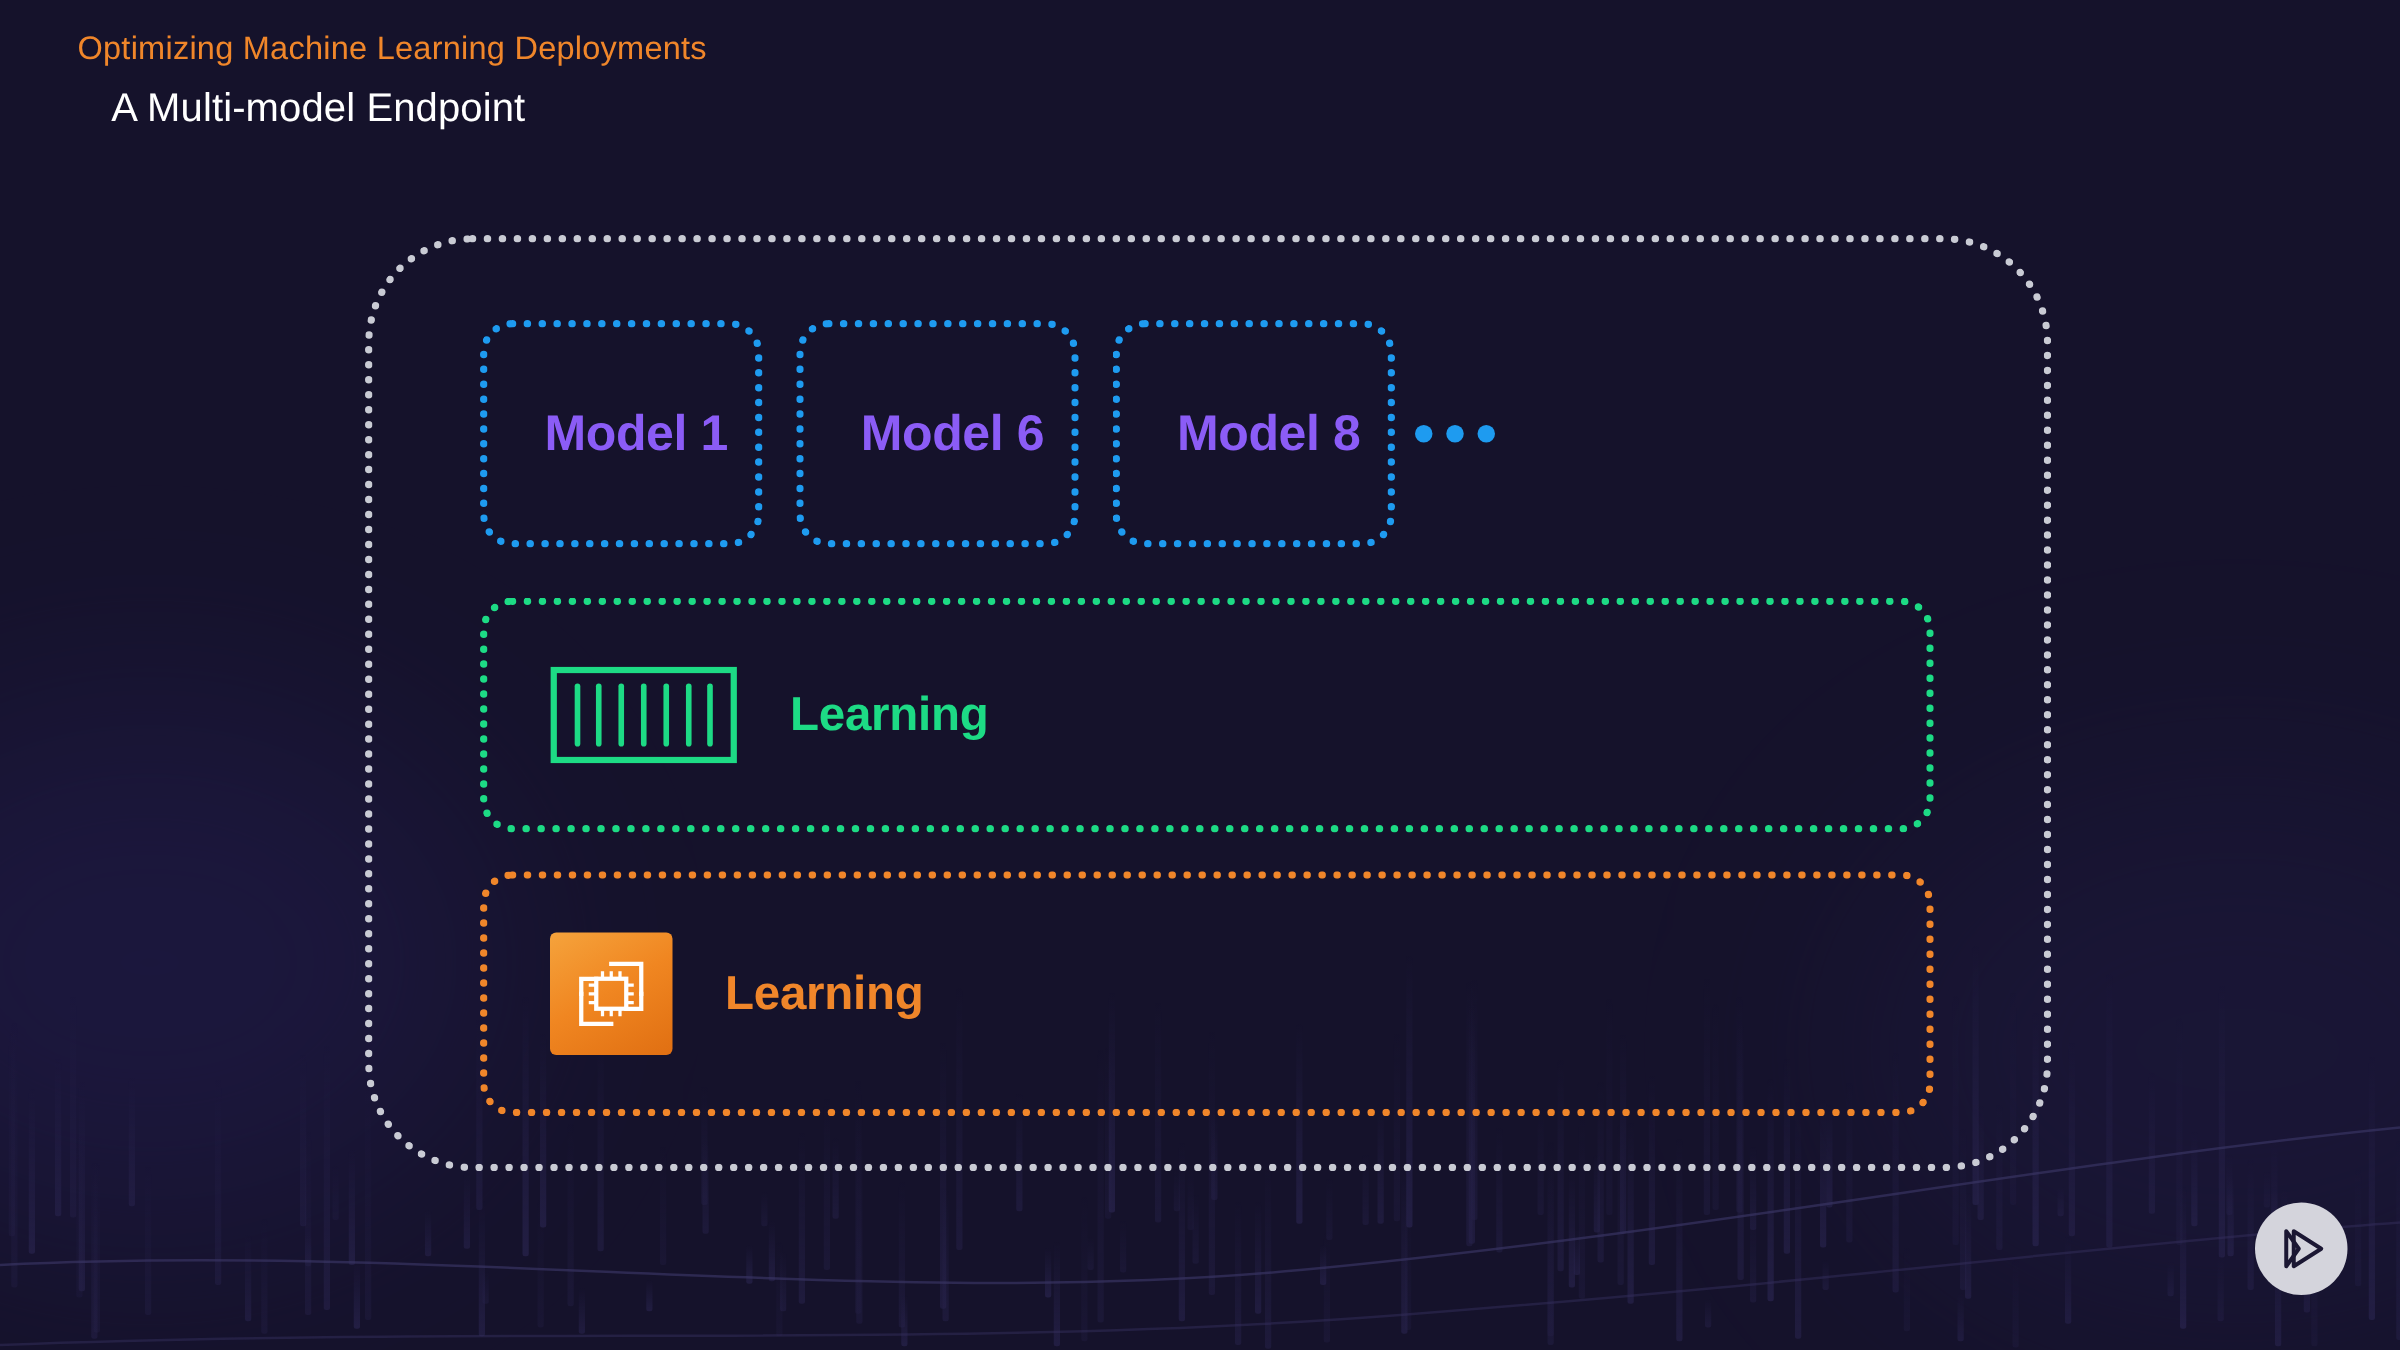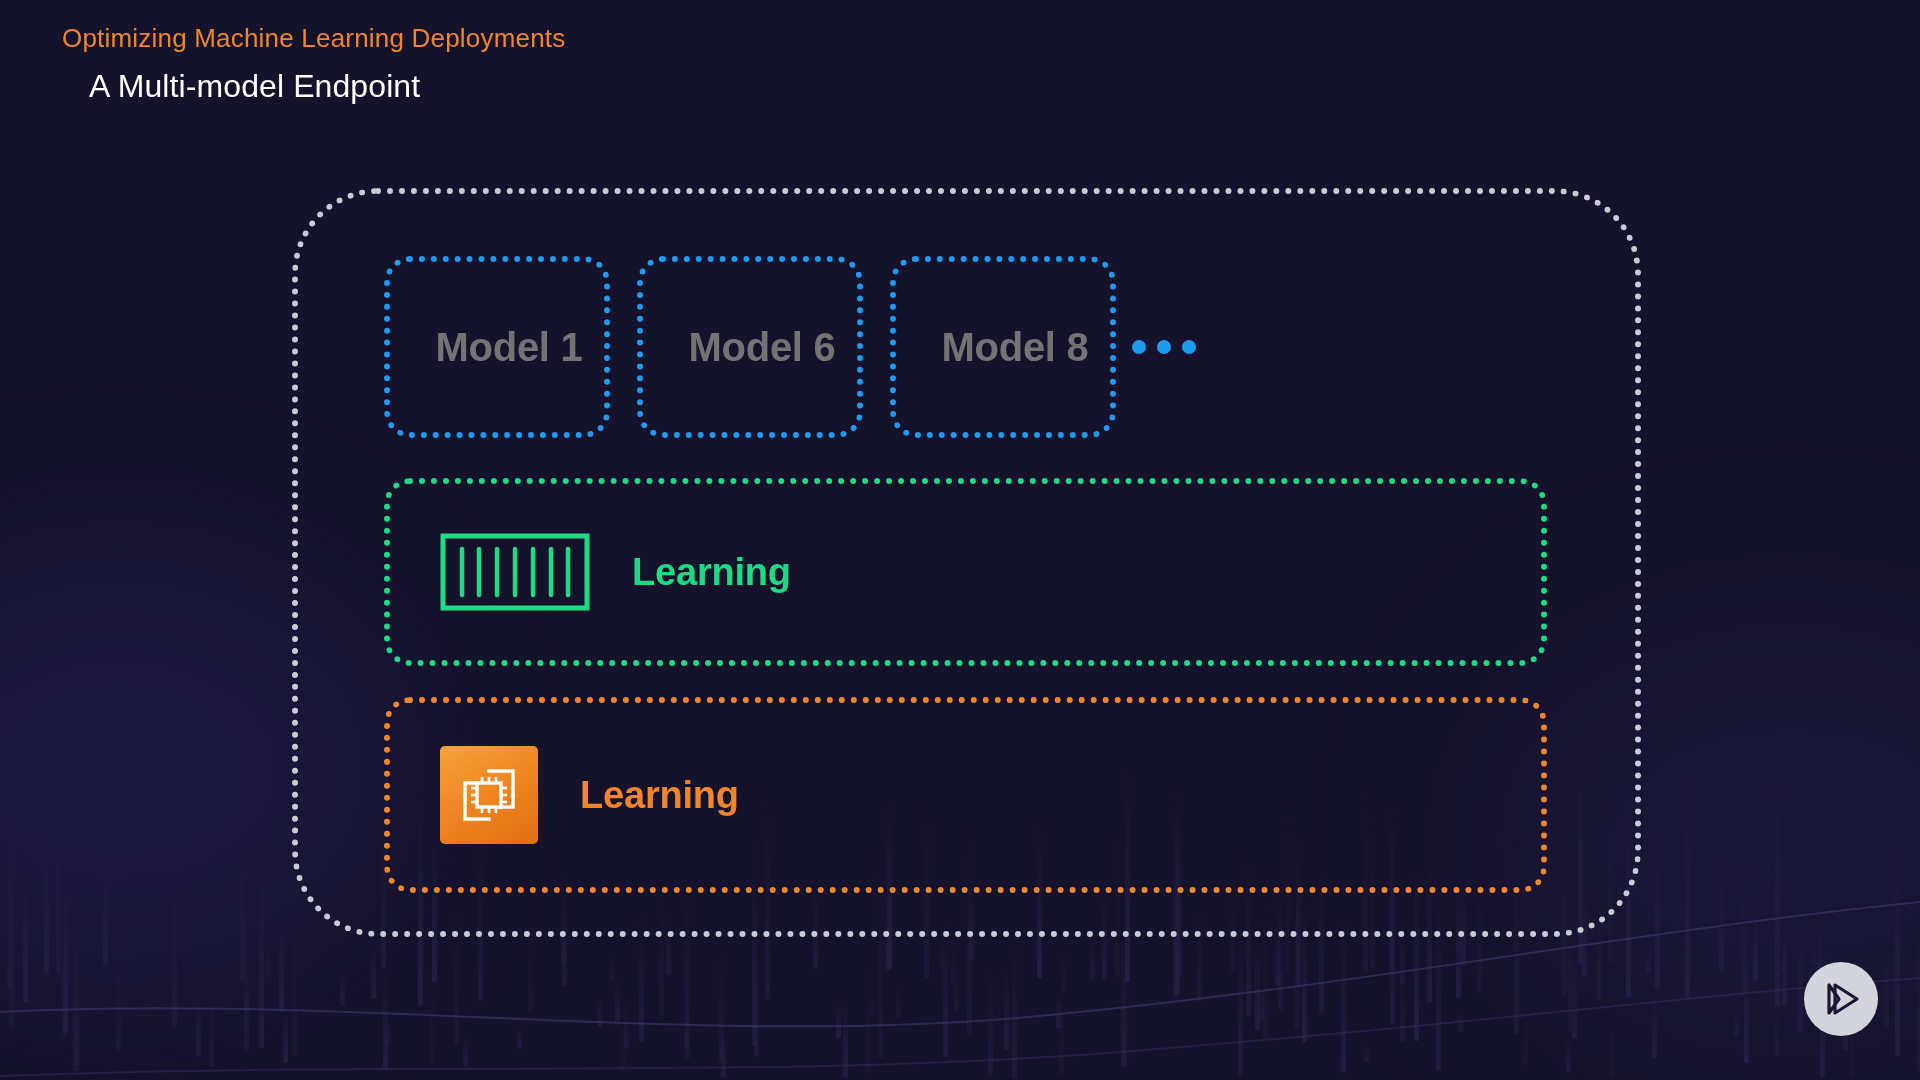--- a/index.html
+++ b/index.html
@@ -49,21 +49,21 @@
   }
   .model-box {
     width:226px; height:182px;
     border:6px dotted #1e9bf0;
     border-radius:26px;
     display:flex; align-items:center; justify-content:center;
     flex:0 0 auto;
   }
   .model-box.wide { width:228px; }
   .model-label {
-    font-size:40px; font-weight:bold; color:#737373;
+    font-size:40px; font-weight:bold; color:#8b5cf6;
     letter-spacing:-.3px; white-space:nowrap;margin-left:24px;
   }
   .model-gap-sm { flex:0 0 auto; width:27px; }
   .ellipsis {
     flex:0 0 auto; width:96px;
     display:flex; align-items:center; justify-content:center; gap:11px;
   }
   .ellipsis span {
     width:14px; height:14px; border-radius:50%; background:#1e9bf0; display:block;
   }

